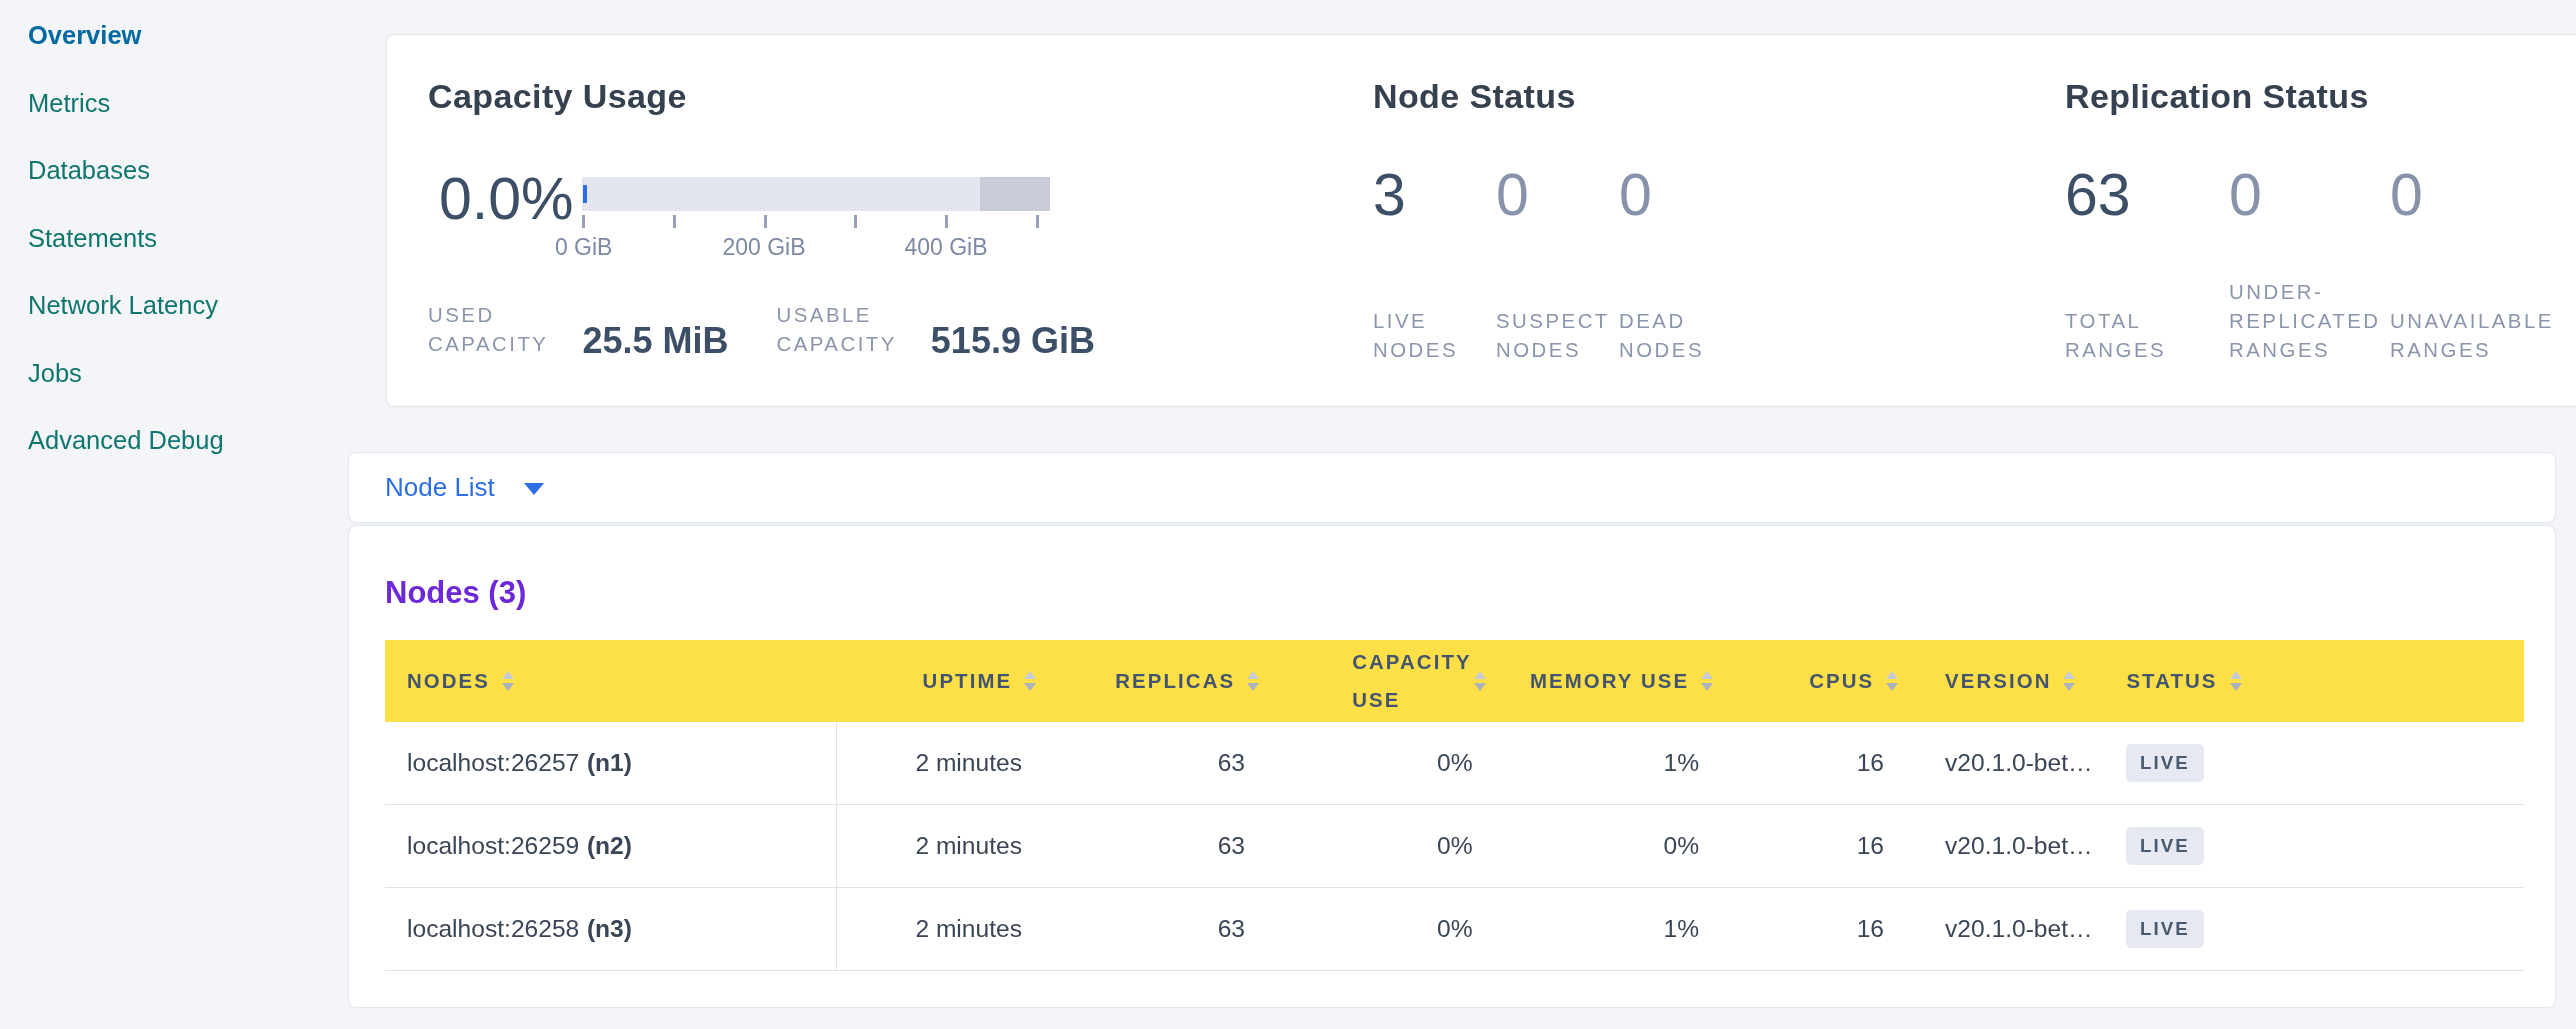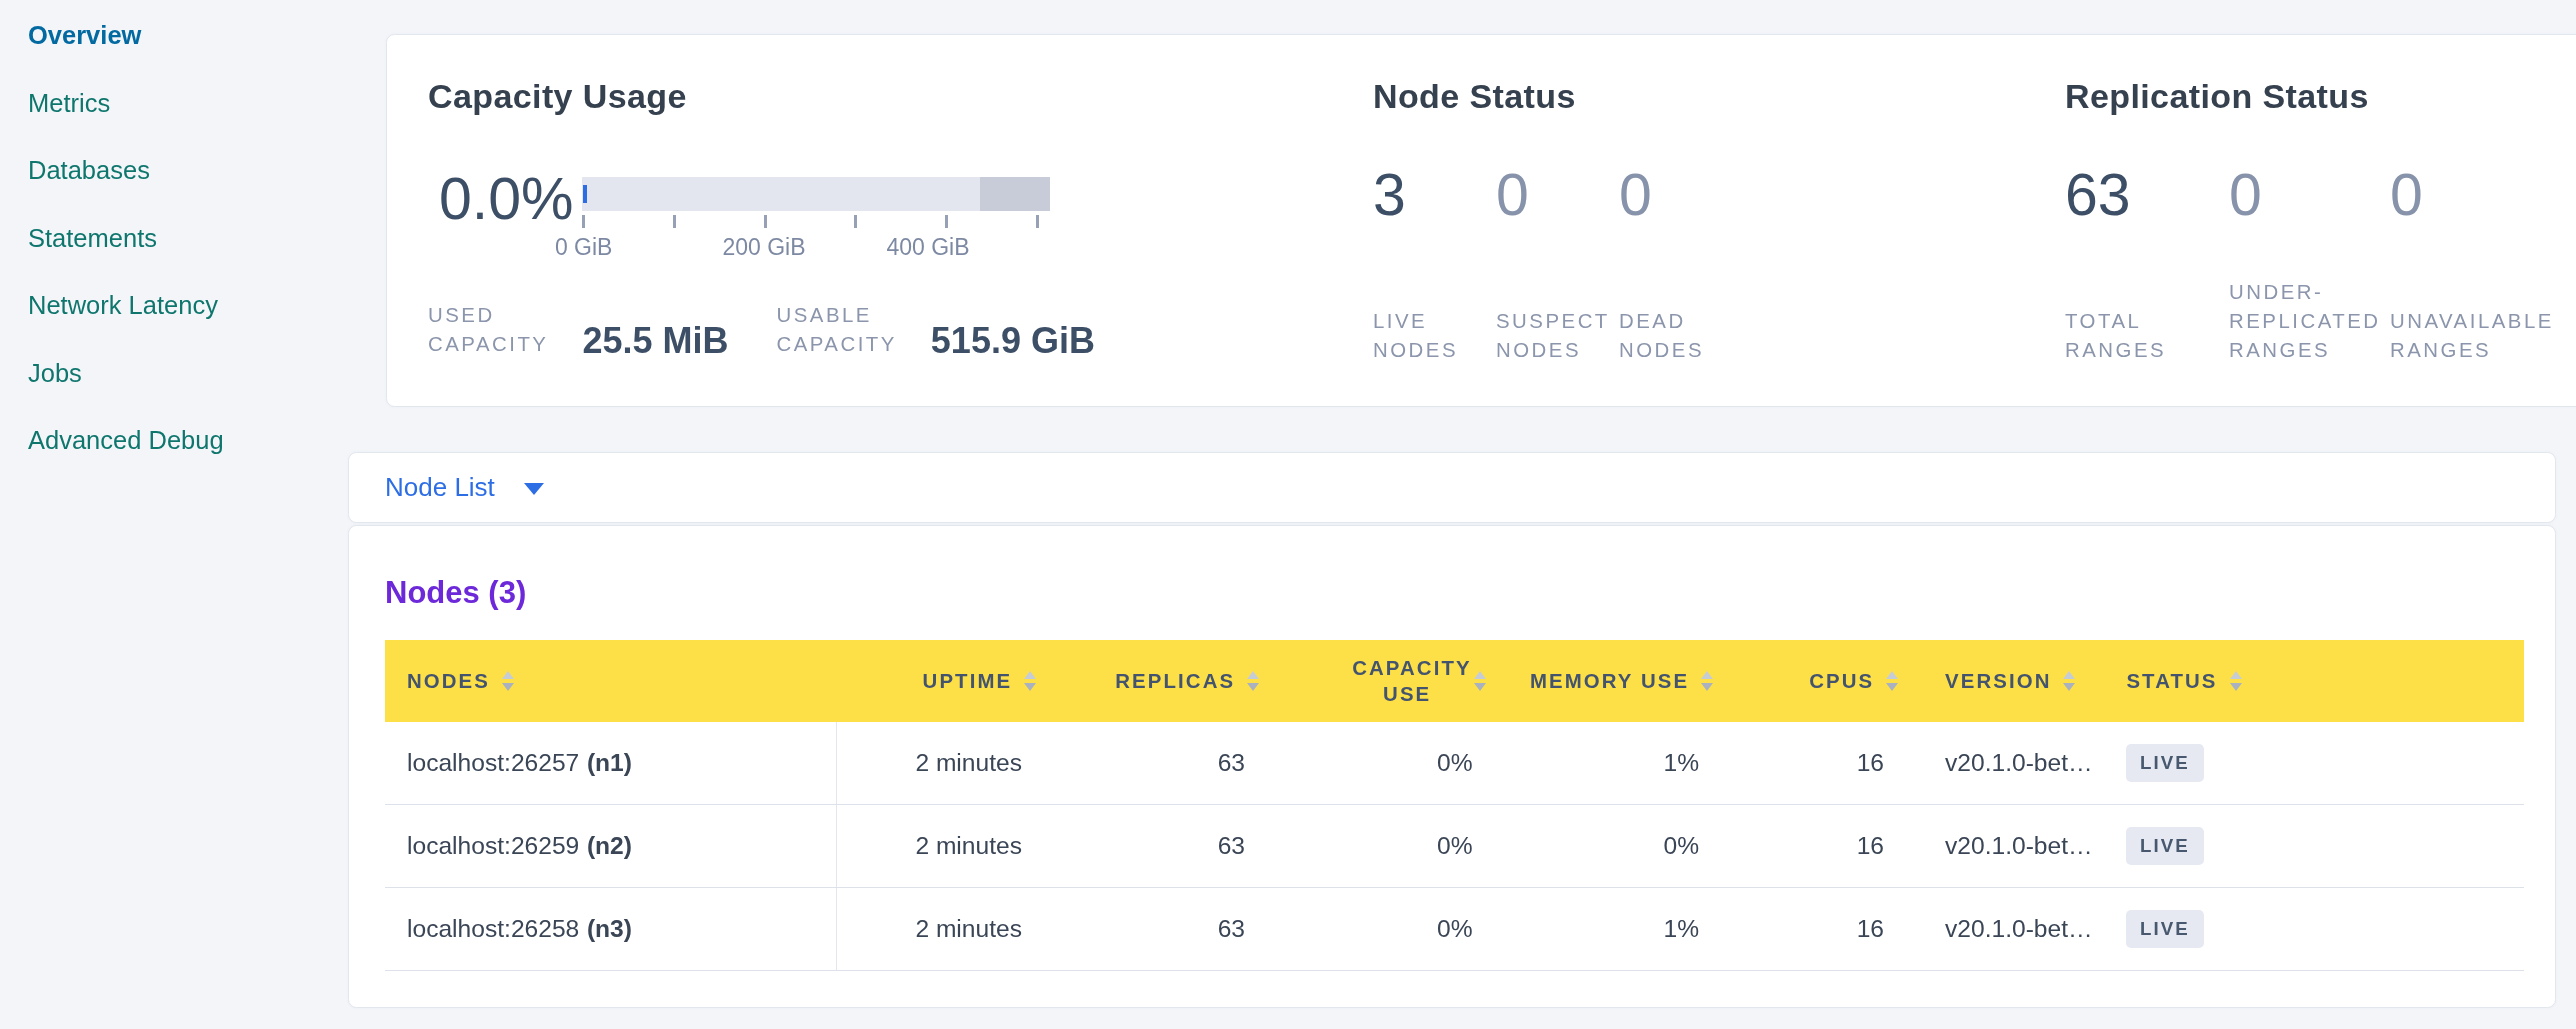--- a/index.html
+++ b/index.html
@@ -91,21 +91,21 @@
   .trow { display:grid; grid-template-columns:452px 206px 223px 227px 227px 185px 201px 418px; }
   .thead { background:#fde047; height:82px; }
   .th {
     display:flex; align-items:center; font-size:20.4px; font-weight:700;
     letter-spacing:2.1px; color:#44546e; text-transform:uppercase; cursor:pointer;
   }
   .th.al { justify-content:flex-start; padding-left:22px; }
   .th.ar { justify-content:flex-end; padding-right:6.8px; }
   .th.al2 { justify-content:flex-start; padding-left:40px; }
   .th.status-h { padding-left:20.4px; }
-  .th .hlabel.wrap { width:110px; text-align:center; line-height:26px; }
+  .th .hlabel.wrap { width:110px; text-align:left; line-height:38px; }
   .sort { display:inline-flex; flex-direction:column; margin-left:12px; row-gap:4.2px; flex:none; }
   .sort .up {
     width:0; height:0; border-left:6.8px solid transparent; border-right:6.8px solid transparent;
     border-bottom:8.5px solid #c6ccd6;
   }
   .sort .down {
     width:0; height:0; border-left:6.8px solid transparent; border-right:6.8px solid transparent;
     border-top:8.5px solid #aab1bf;
   }
 
@@ -159,21 +159,21 @@
           <i style="left:0"></i>
             <i style="left:91px"></i>
             <i style="left:182px"></i>
           <i style="left:272px"></i>
             <i style="left:363px"></i>
             <i style="left:454px"></i>
         </div>
         <div class="cap-axis">
           <span style="left:1.7px">0 GiB</span>
           <span style="left:182px">200 GiB</span>
-          <span style="left:346px">400 GiB</span>
+          <span style="left:364px">400 GiB</span>
         </div>
       </div>
 
       <div class="cap-metrics">
         <div class="caps-label">USED CAPACITY</div>
         <div class="metric-value first">25.5 MiB</div>
         <div class="caps-label">USABLE CAPACITY</div>
         <div class="metric-value">515.9 GiB</div>
       </div>
     </div>

